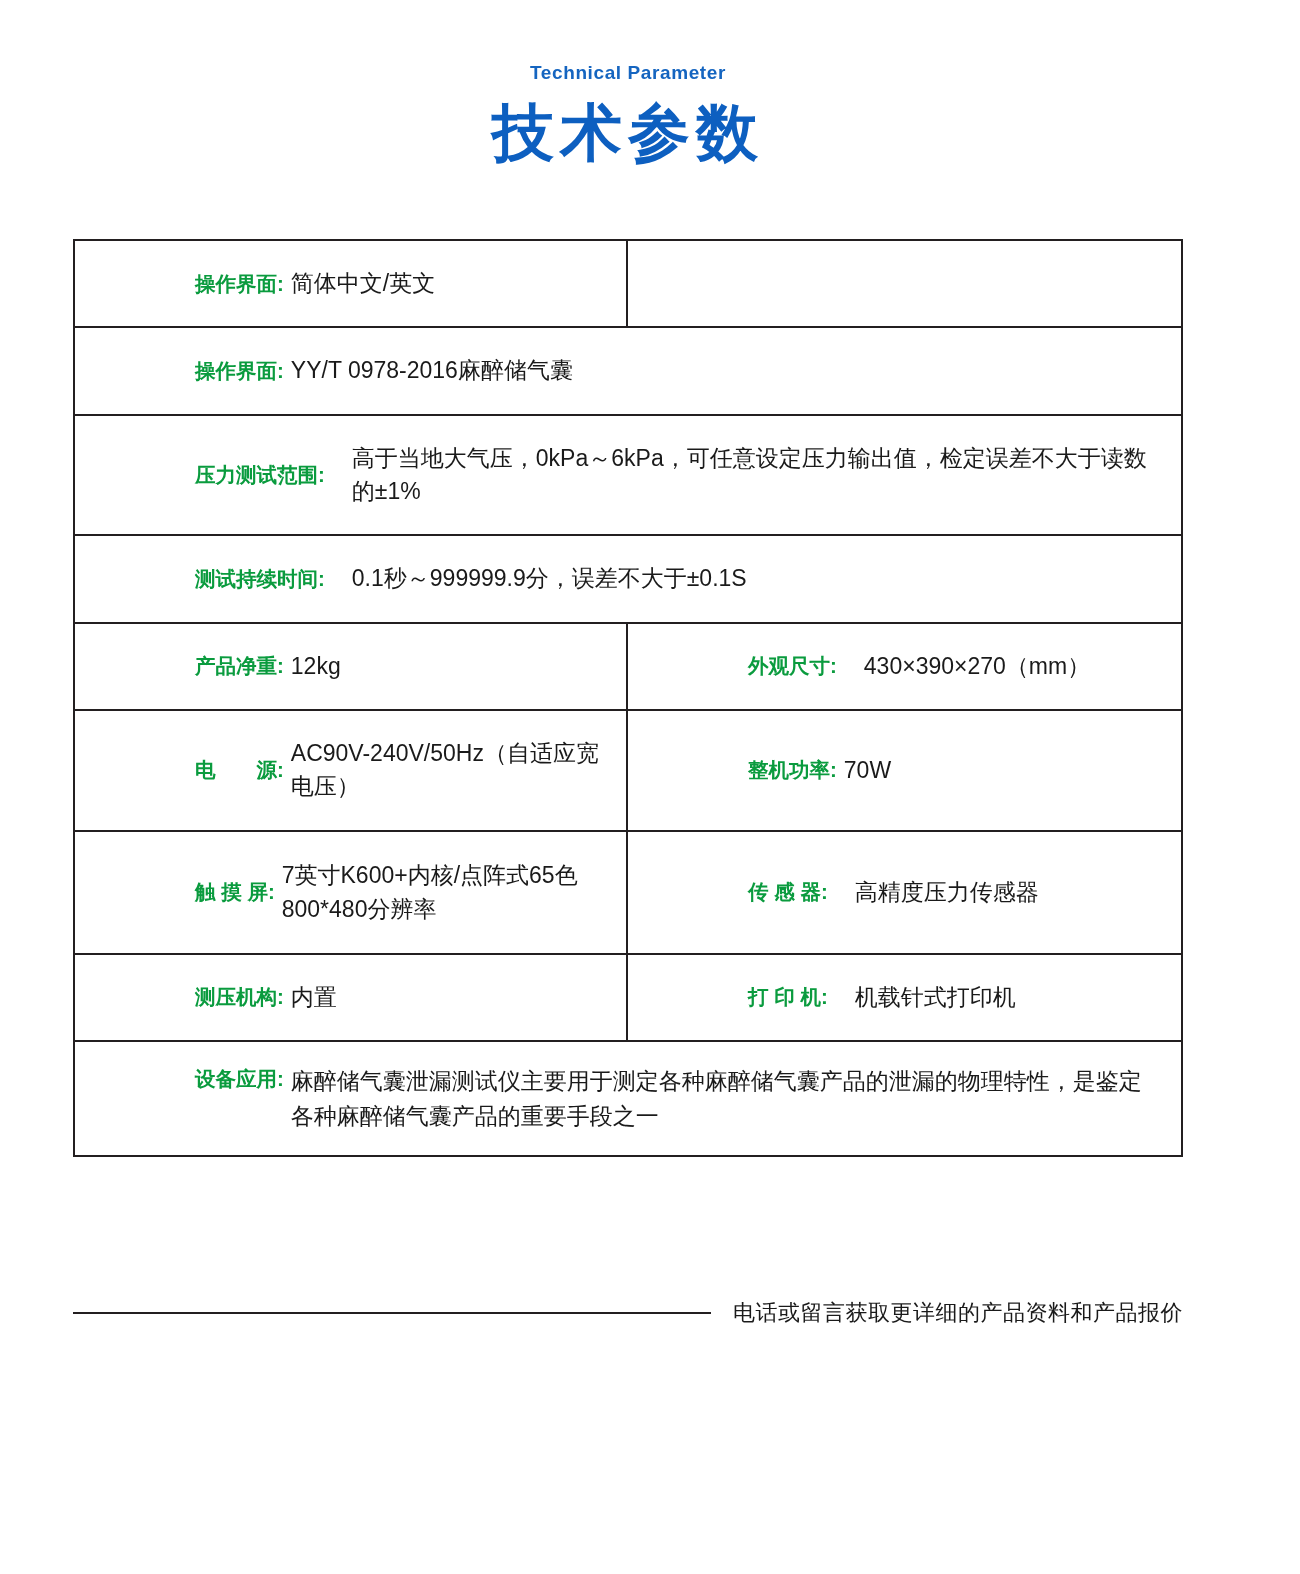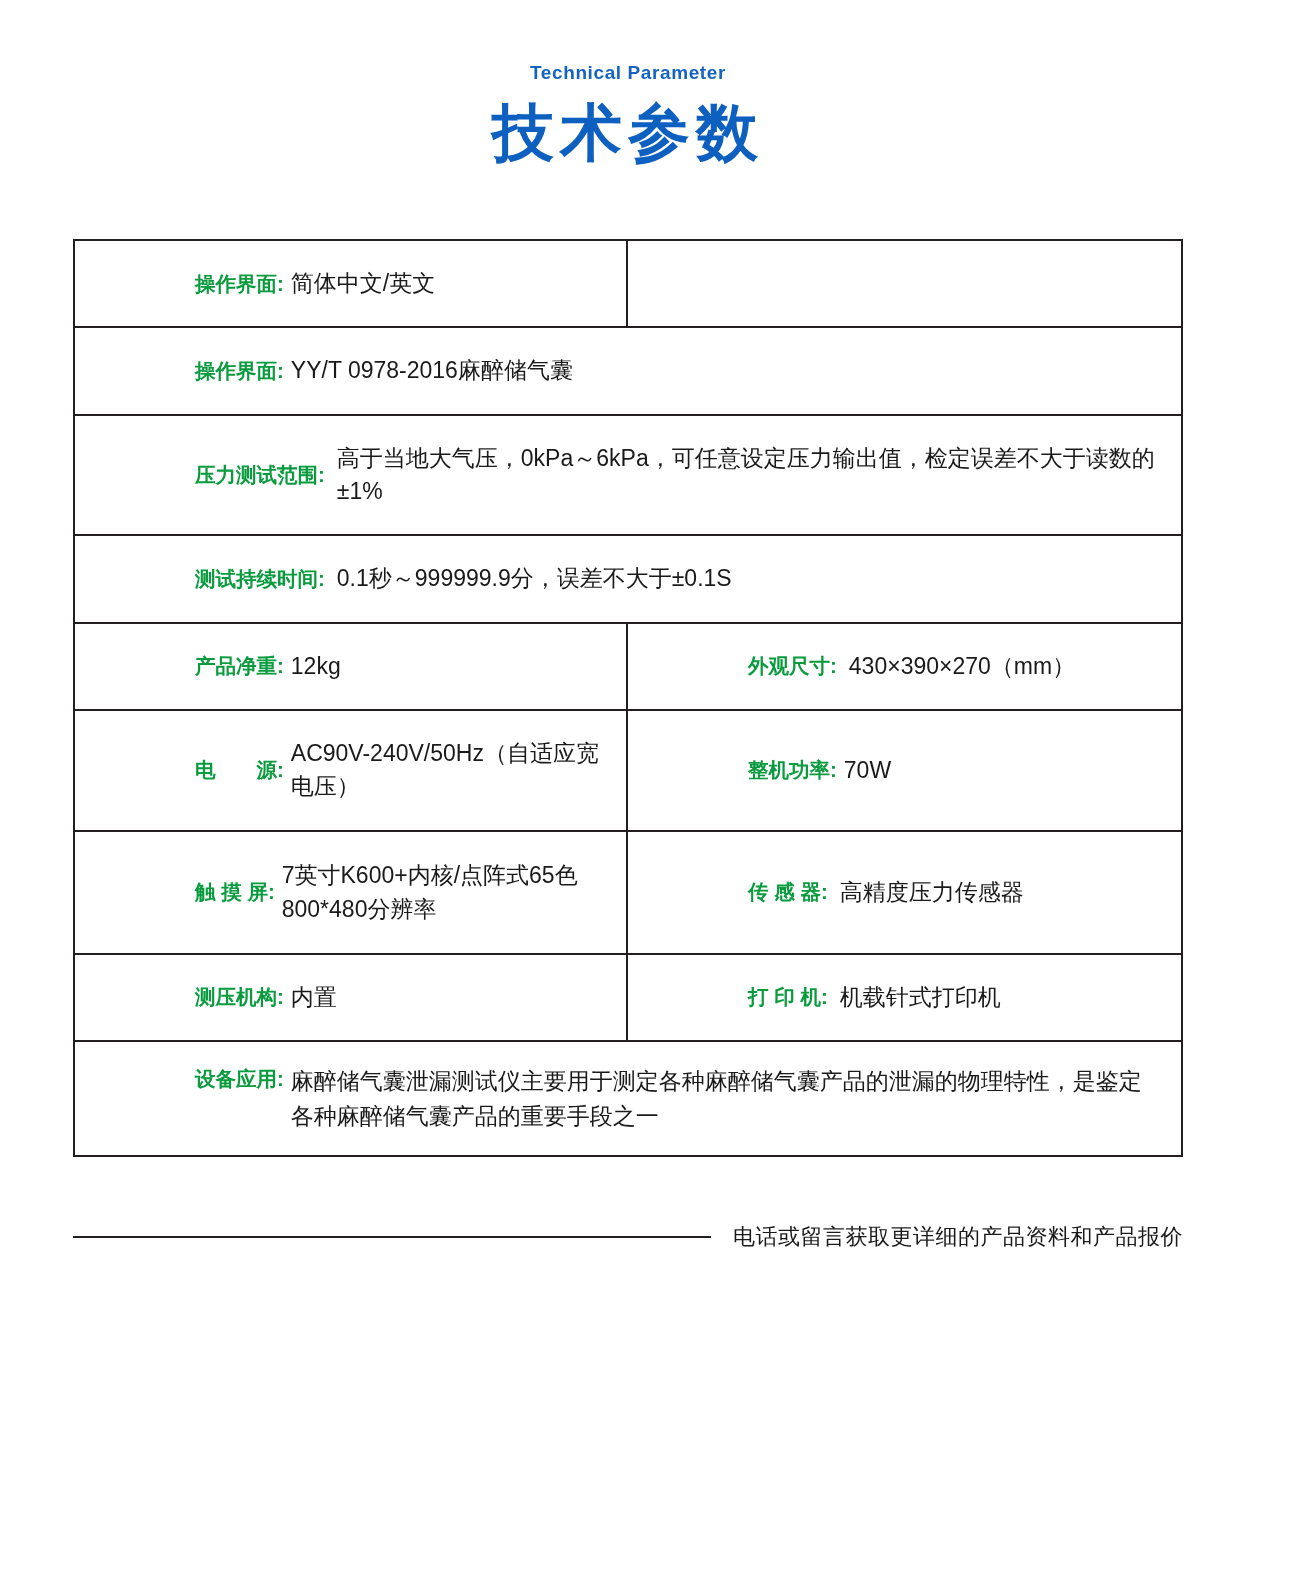--- a/index.html
+++ b/index.html
@@ -82,21 +82,21 @@
     white-space: nowrap;
     flex: 0 0 auto;
   }
   .val {
     color: #1a1a1a;
     font-size: 23px;
     margin-left: 7px;
     line-height: 1.45;
   }
   .val.wide {
-    margin-left: 12px;
+    margin-left: 27px;
   }
   .row-h1 .cell { min-height: 62px; }
   .row-tall .cell { min-height: 72px; }
 
   .two-line {
     line-height: 1.5;
   }
 
   .app-row .cell {
     align-items: flex-start;
@@ -107,21 +107,21 @@
     line-height: 1.5;
   }
   .app-row .val {
     line-height: 1.5;
   }
 
   .footer {
     position: absolute;
     left: 0;
     right: 0;
-    top: 1212px;
+    top: 1288px;
     height: 50px;
     display: flex;
     align-items: center;
     justify-content: center;
   }
   .footer-inner {
     width: 1110px;
     display: flex;
     align-items: center;
   }

